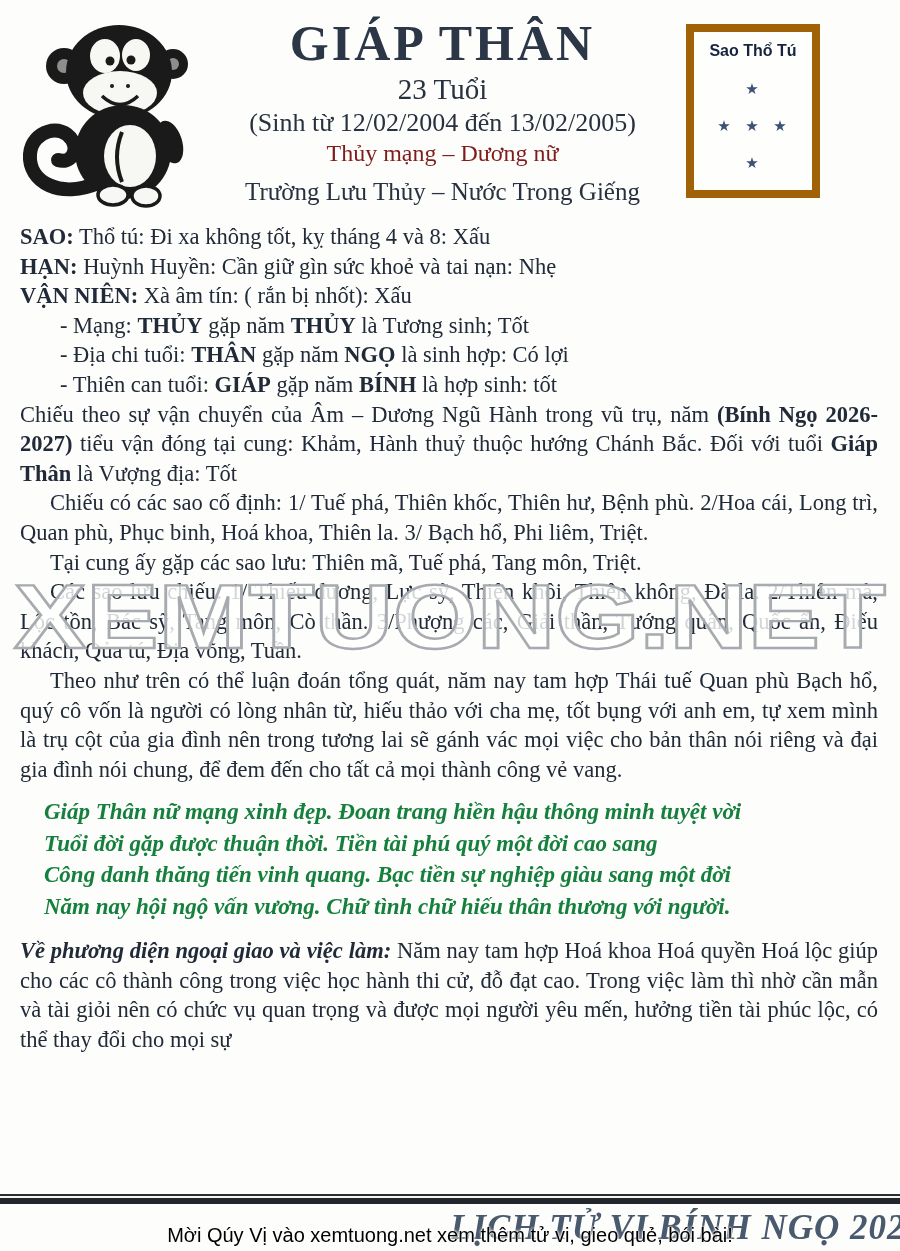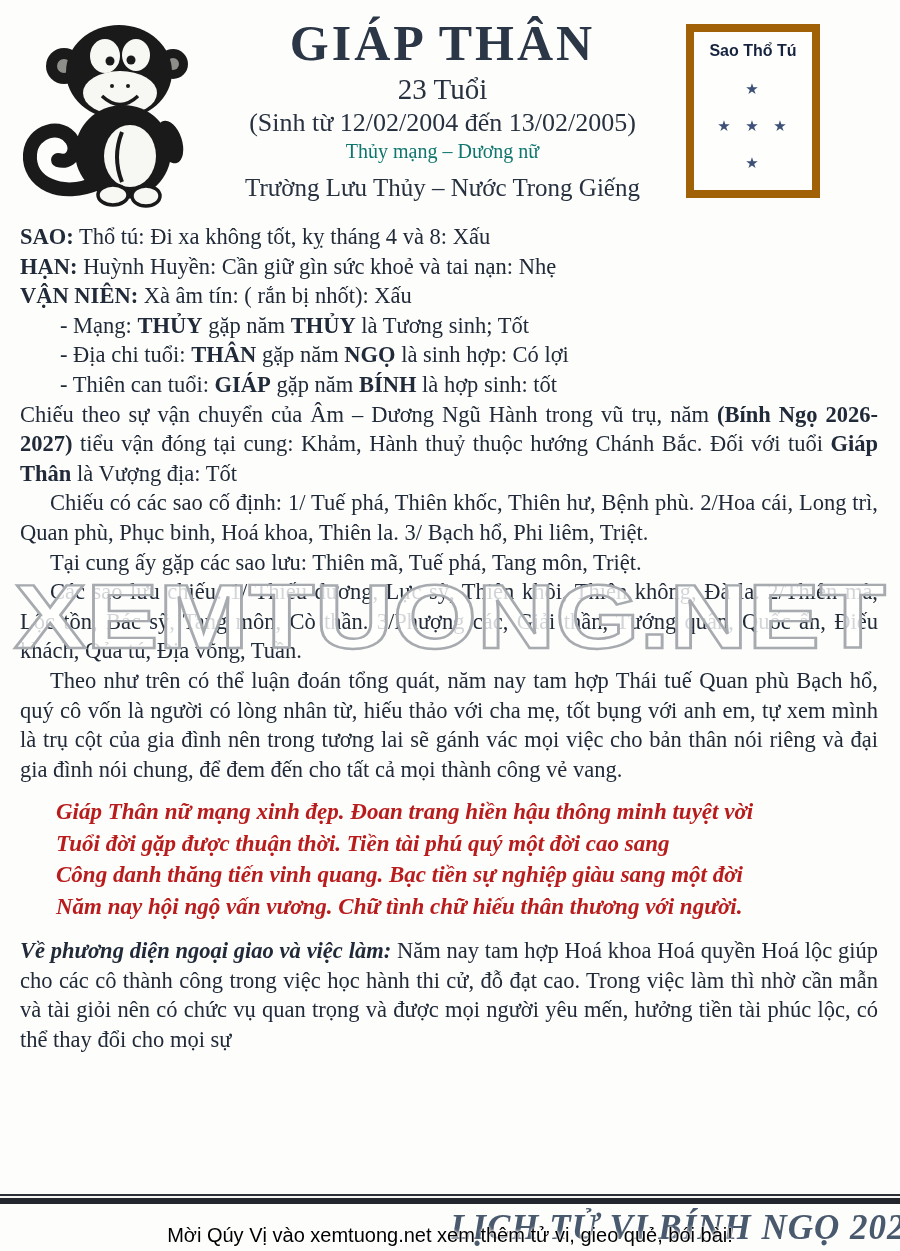--- a/index.html
+++ b/index.html
@@ -16,21 +16,21 @@
   
   header{position:relative;height:222px;}
   .monkey{position:absolute;left:20px;top:12px;width:178px;height:198px;}
   .title-block{position:absolute;left:185px;right:200px;top:16px;text-align:center;}
   .title{
     font-size:50px;font-weight:bold;letter-spacing:3px;
     color:#2b3747;line-height:1.1;
   }
   .age{font-size:29px;color:#27313f;margin-top:2px;}
   .birth{font-size:26px;color:#27313f;margin-top:2px;}
-  .menh{font-size:20px;color:#0f766e;margin-top:2px;}
+  .menh{font-size:24px;color:#7f1d1d;margin-top:2px;}
   .napam{font-size:25px;color:#27313f;margin-top:11px;}
 
   .star-box{
     position:absolute;right:80px;top:24px;width:118px;height:158px;
     border:8px solid #a16207;background:rgba(255,255,255,.4);
   }
   .star-box-title{
     margin-top:10px;text-align:center;
     font-family:"Liberation Sans","DejaVu Sans",sans-serif;
     font-weight:bold;font-size:16px;color:#16233f;
@@ -51,23 +51,23 @@
     padding:0 22px 0 20px;
     font-size:22.5px;line-height:29.6px;
     text-align:justify;
   }
   .line{white-space:nowrap;text-align:left;}
   .indent-dash{padding-left:40px;}
   .indent1{text-indent:30px;}
   .para{margin:0;text-indent:30px;}
   .para.noind{text-indent:0;}
   .poem{
-    margin:12px 0 14px 36px;
+    margin:12px 0 14px 24px;
     font-weight:bold;font-style:italic;
-    font-size:23px;line-height:31.5px;color:#b91c1c;
+    font-size:23px;line-height:31.5px;color:#15803d;
   }
   .poem-line{white-space:nowrap;}
   .ngoai{margin-top:14px;}
 
   
   .watermark{position:absolute;left:6px;top:572px;width:888px;height:92px;z-index:3;pointer-events:none;}
 
   
   .bottom-rule{
     position:absolute;left:0;top:1194px;width:900px;height:10px;z-index:2;

